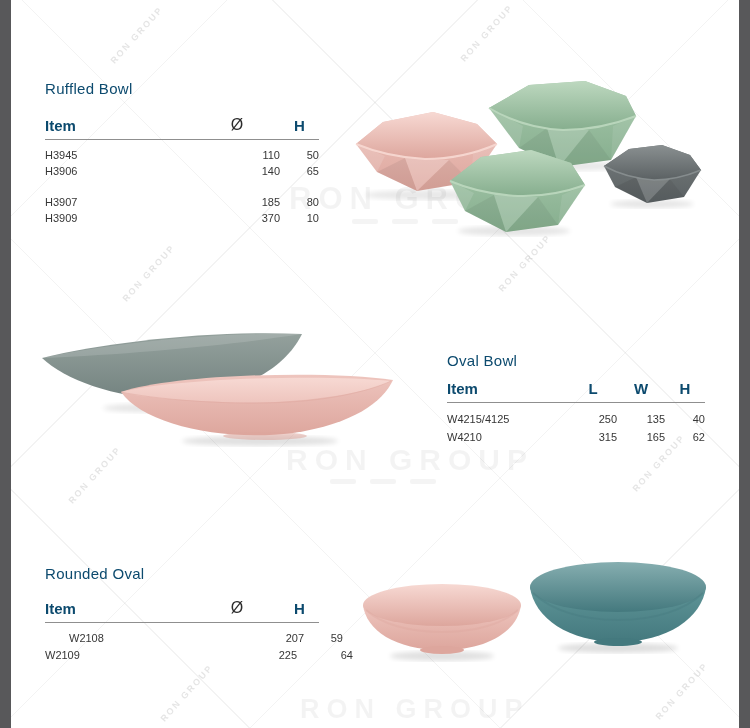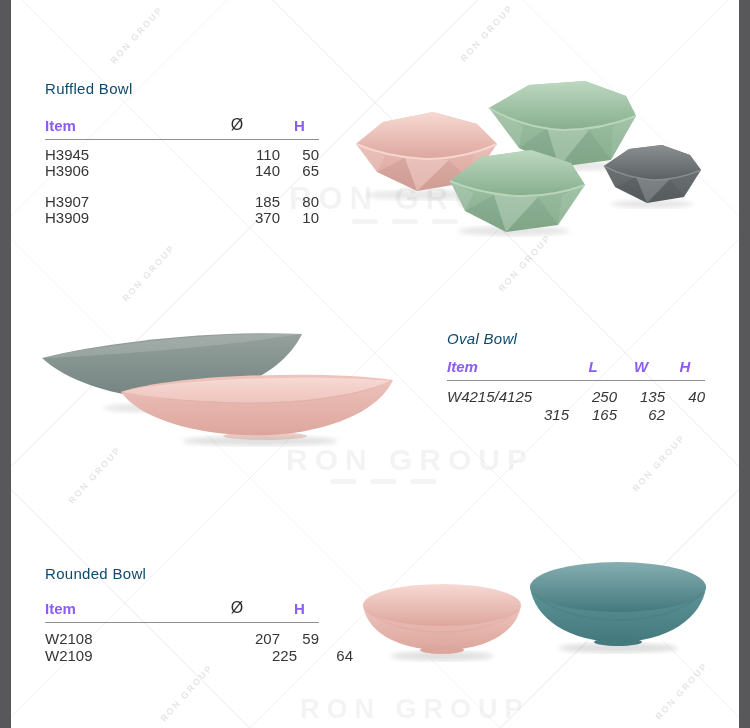--- a/index.html
+++ b/index.html
@@ -26,32 +26,32 @@
   .wm-sub i { display:block; width:26px; height:5px; border-radius:2px; background:#555; }
   .wm-small {
     position:absolute; z-index:1; font-size:9px; font-weight:bold; letter-spacing:2px;
     color:#8a8a8a; opacity:.22; transform:rotate(-48deg); white-space:nowrap;
   }
 
   
   .sec { position:absolute; z-index:3; }
   .sec-title { font-size:15px; color:#0c4a6e; letter-spacing:.3px; }
   #sec-ruffled { left:45px; top:80px;  width:274px; }
-  #sec-oval    { left:447px; top:330px; width:258px;font-style:italic; }
+  #sec-oval    { left:447px; top:352px; width:258px; }
   #sec-rounded { left:45px; top:565px; width:274px; }
   #sec-ruffled .sec-title { margin-bottom:19px; }
   #sec-oval    .sec-title { margin-bottom:11px; }
   #sec-rounded .sec-title { margin-bottom:17px; }
   .t-head { display:grid; border-bottom:1px solid var(--rule,#8f8f8f); padding-bottom:5px; align-items:end; }
-  .th { font-size:15px; font-weight:bold; color:#8b5cf6; }
+  .th { font-size:15px; font-weight:bold; color:#0c4a6e; }
   .th.c { text-align:center; }
   .th.sym { font-weight:normal; font-size:16px; color:#2c2c2c; }
   .t-body { padding-top:7px; }
   .t-row { display:grid; }
-  .td { font-size:15px; color:#363636; line-height:16px; }
+  .td { font-size:11px; color:#363636; line-height:16px; }
   .td.c { text-align:right; }
   #sec-oval .td { line-height:18px; }
   #sec-rounded .td { line-height:17px; }
 
   
   .products { position:absolute; z-index:2; }
   #ruffled-products { left:350px; top:75px;  width:360px; height:160px; }
   #oval-products    { left:35px;  top:325px; width:370px; height:126px; }
   #rounded-products { left:355px; top:553px; width:356px; height:112px; }
   .products svg { position:absolute; overflow:visible; }
@@ -265,38 +265,39 @@
           <div class="th c">H</div>
         </div>
         <div class="t-body">
           <div class="t-row" style="grid-template-columns: 122px 48px 48px 40px;">
             <div class="td">W4215/4125</div>
             <div class="td c">250</div>
             <div class="td c">135</div>
             <div class="td c">40</div>
           </div>
           <div class="t-row" style="grid-template-columns: 122px 48px 48px 40px;">
+            <div class="td">W4210</div>
             <div class="td c">315</div>
             <div class="td c">165</div>
             <div class="td c">62</div>
           </div>
         </div>
       </div>
   </div>
 
   <div class="sec" id="sec-rounded">
-    <div class="sec-title">Rounded Bowl</div>
+    <div class="sec-title">Rounded Oval</div>
     <div>
         <div class="t-head" style="grid-template-columns: 149px 86px 39px;">
           <div class="th">Item</div>
           <div class="th c sym">Ø</div>
           <div class="th c">H</div>
         </div>
         <div class="t-body">
-          <div class="t-row" style="grid-template-columns: 149px 86px 39px;">
+          <div class="t-row" style="grid-template-columns: 149px 86px 39px; margin-left: 24px;">
             <div class="td">W2108</div>
             <div class="td c">207</div>
             <div class="td c">59</div>
           </div>
           <div class="t-row" style="grid-template-columns: 149px 86px 39px; gap: 17px;">
             <div class="td">W2109</div>
             <div class="td c">225</div>
             <div class="td c">64</div>
           </div>
         </div>

